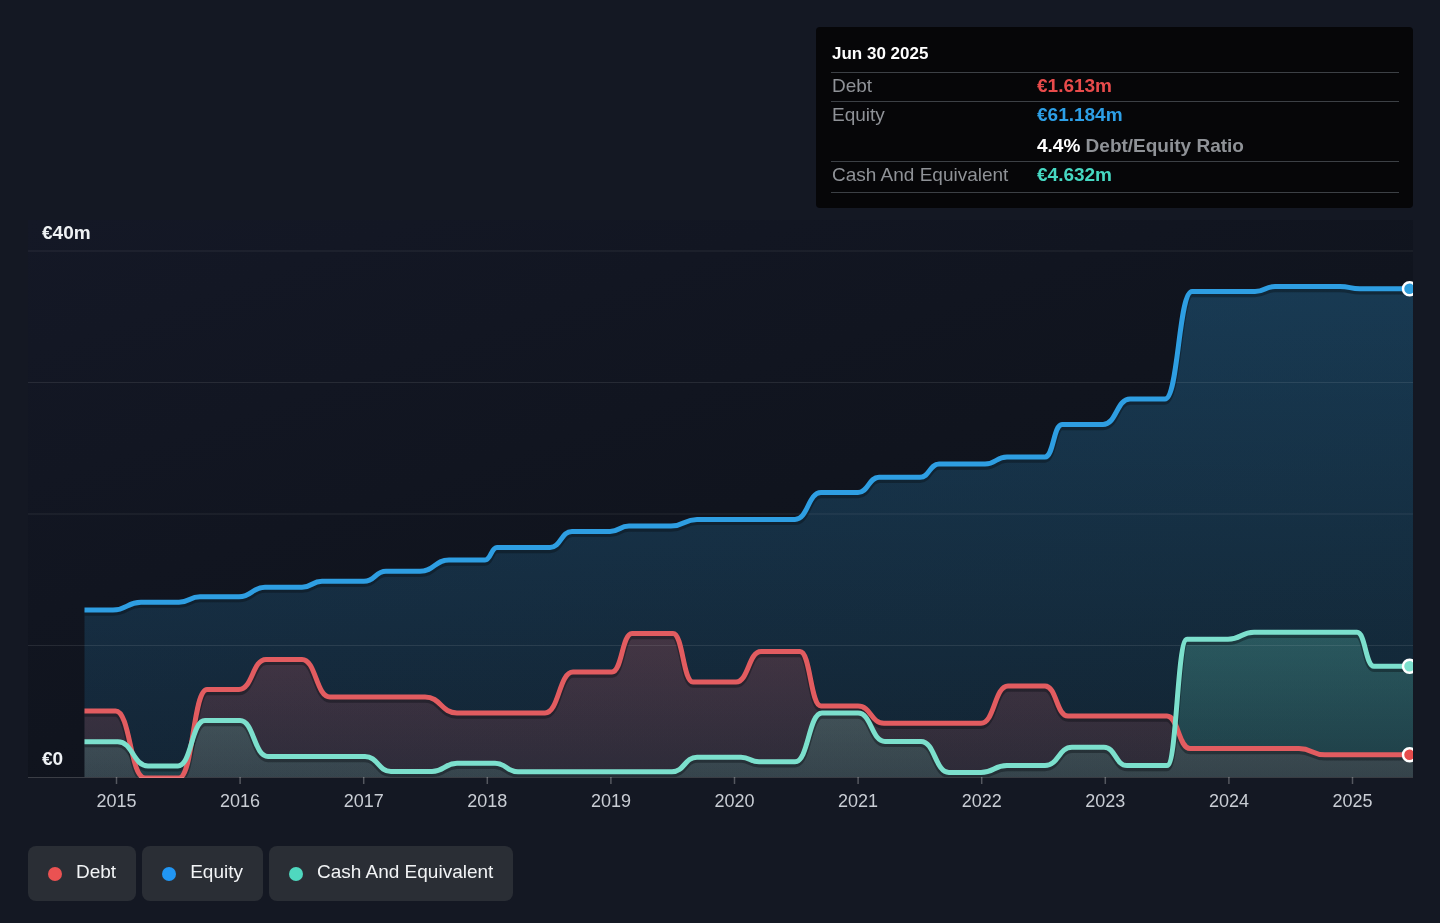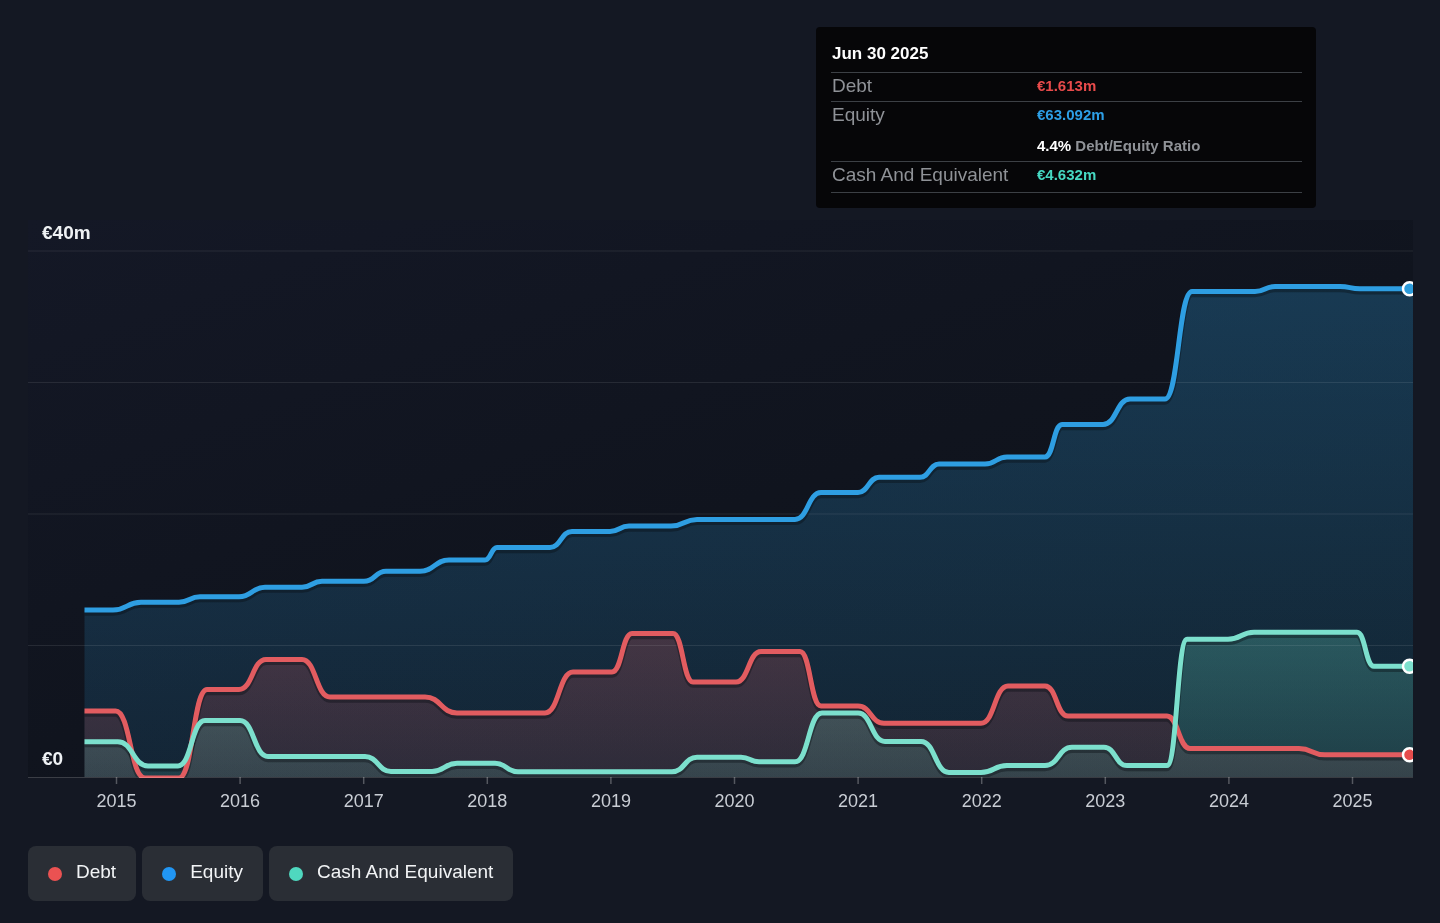--- a/index.html
+++ b/index.html
@@ -2,25 +2,25 @@
 <html><head>
 <meta charset="utf-8">
 <style>
   * { margin:0; padding:0; box-sizing:border-box; }
   html,body { width:1440px; height:923px; overflow:hidden; background:#141823;
     font-family:"Liberation Sans", sans-serif; }
   #stage { position:relative; width:1440px; height:923px; }
   svg { position:absolute; left:0; top:0; }
   .yl { fill:#c9cdd4; font-size:18px; font-family:"Liberation Sans",sans-serif; }
   .vl { fill:#eef1f4; font-size:19px; font-weight:bold; font-family:"Liberation Sans",sans-serif; }
-  #tooltip { position:absolute; left:816px; top:27px; width:500px; height:181px;
+  #tooltip { position:absolute; left:816px; top:27px; width:597px; height:181px;
     background:#060608; border-radius:4px; color:#fff;padding-left:16px; }
   #tooltip .tt-title { position:absolute; left:16px; top:17px; font-size:17px; line-height:19px; font-weight:bold; color:#fefefe; }
   #tooltip .row-label { position:absolute; left:16px; font-size:19px; line-height:19px; color:#8f9297; }
-  #tooltip .row-val { position:absolute; left:221px; font-size:15px; line-height:19px; font-weight:bold; }
+  #tooltip .row-val { position:absolute; left:221px; font-size:19px; line-height:19px; font-weight:bold; }
   #tooltip .div { position:absolute; left:15px; right:14px; height:1px; background:#3c4045; }
   #legend { position:absolute; left:28px; top:846px; display:flex; gap:6px; }
   .lbtn { height:55px; background:#2a2e35; border-radius:8px; display:flex; align-items:center;
      padding:0 20px 4px 20px; color:#f2f4f6; font-size:19px; font-weight:500; }
   .dot { width:14px; height:14px; border-radius:50%; margin-right:14px; position:relative; top:2px; }
 </style>
 </head>
 <body>
 <div id="stage">
 <svg width="1440" height="923" viewBox="0 0 1440 923">
@@ -94,21 +94,21 @@
   <text x="42" y="239" class="vl">€40m</text>
   <text x="42" y="765" class="vl">€0</text>
 </svg>
 <div id="tooltip">
   <div class="tt-title">Jun 30 2025</div>
   <div class="div" style="top:45px;"></div>
   <div class="row-label" style="top:49px;">Debt</div>
   <div class="row-val" style="top:49px; color:#e84b4b;">€1.613m</div>
   <div class="div" style="top:74px;"></div>
   <div class="row-label" style="top:78px;">Equity</div>
-  <div class="row-val" style="top:78px; color:#2d9fe6;">€63.092m</div>
+  <div class="row-val" style="top:78px; color:#2d9fe6;">€61.184m</div>
   <div class="row-val" style="top:109px; color:#fff;">4.4% <span style="color:#8f9297;margin-top:20px;">Debt/Equity Ratio</span></div>
   <div class="div" style="top:134px;"></div>
   <div class="row-label" style="top:138px;">Cash And Equivalent</div>
   <div class="row-val" style="top:138px; color:#46d8c2;">€4.632m</div>
   <div class="div" style="top:165px;"></div>
 </div>
 <div id="legend">
   <div class="lbtn"><span class="dot" style="background:#eb5252;"></span>Debt</div>
   <div class="lbtn"><span class="dot" style="background:#2196f3;"></span>Equity</div>
   <div class="lbtn"><span class="dot" style="background:#4fd8bf;"></span>Cash And Equivalent</div>

